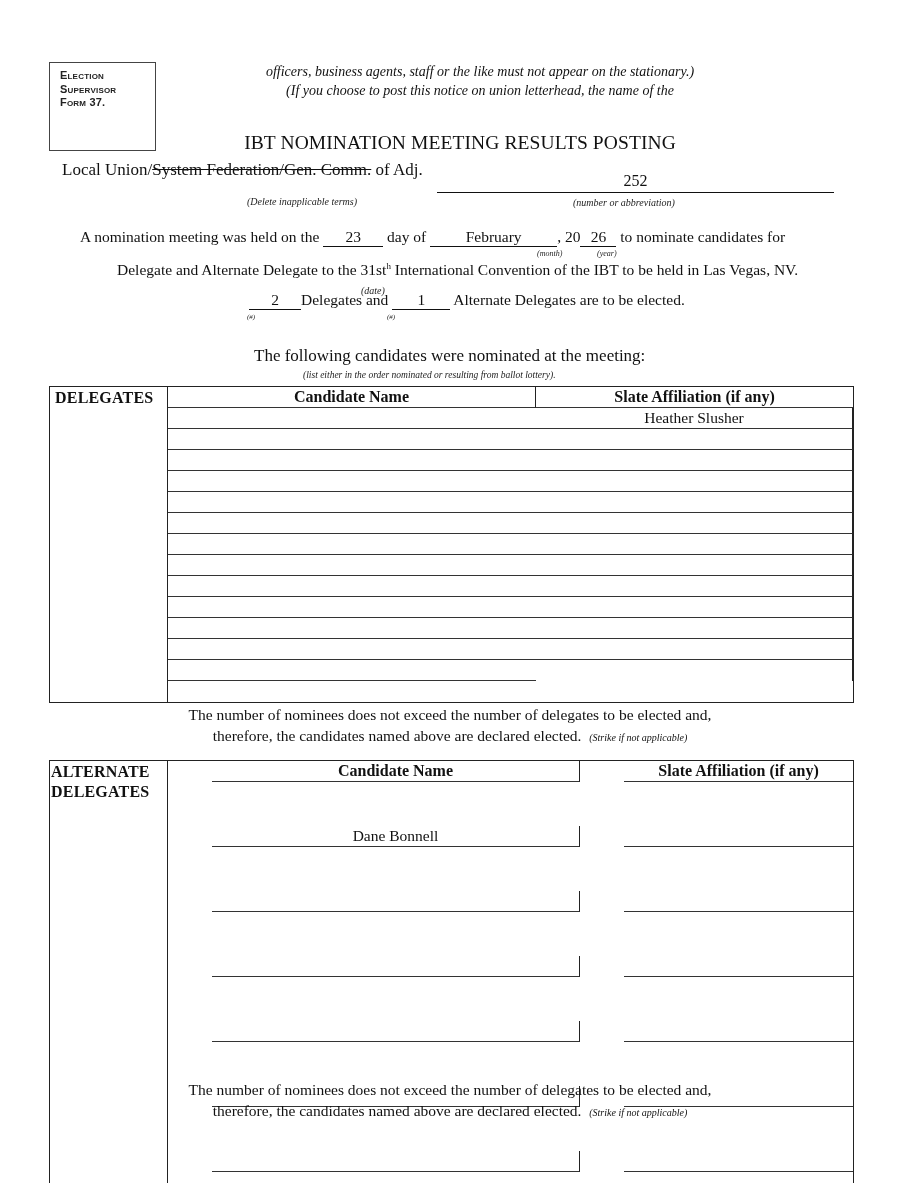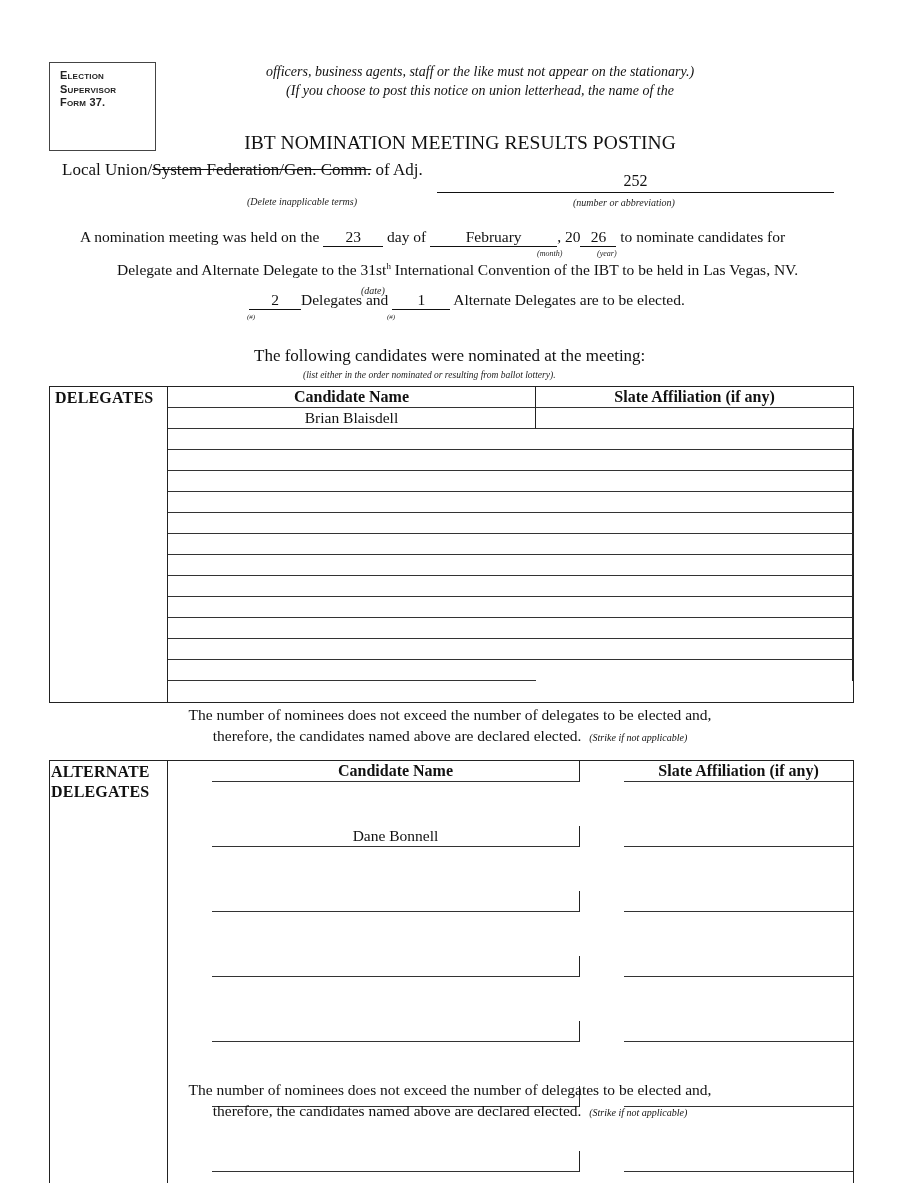--- a/index.html
+++ b/index.html
@@ -135,22 +135,22 @@
 
 <div class="abs following">The following candidates were nominated at the meeting:</div>
 <div class="abs hint hint-list">(list either in the order nominated or resulting from ballot lottery).</div>
 
 <div class="abs tbl tbl-del" id="tbl-del">
   <div class="label-cell">
     <span>DELEGATES</span>
   </div>
   <div class="cell name head">Candidate Name</div>
   <div class="cell head">Slate Affiliation (if any)</div>
-<div class="cell name">Brian Blaisdell</div>
-    <div class="cell"></div>
+    <div class="cell"></div>
+    <div class="cell name">Heather Slusher</div>
     <div class="cell"></div>
     <div class="cell name"></div>
     <div class="cell"></div>
     <div class="cell name"></div>
     <div class="cell"></div>
     <div class="cell name"></div>
     <div class="cell"></div>
     <div class="cell name"></div>
     <div class="cell"></div>
     <div class="cell name"></div>

